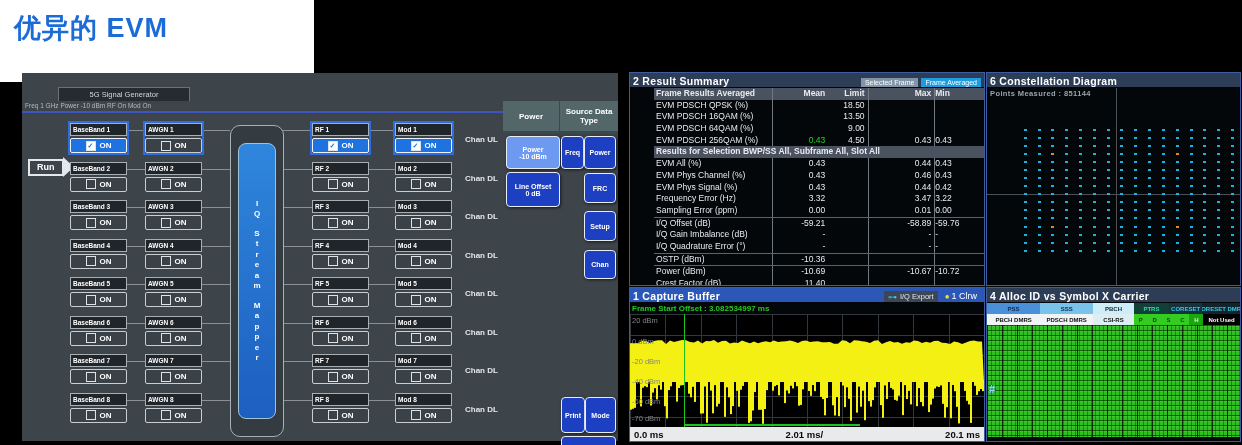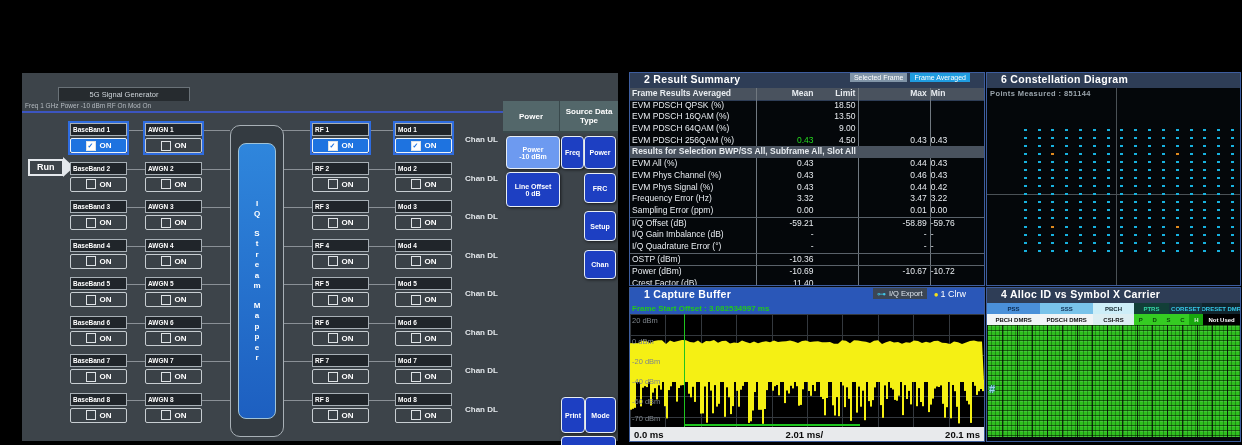--- a/index.html
+++ b/index.html
@@ -54,33 +54,33 @@
   #b-mode{left:82px;top:296px;width:29px;height:34px;}
   #b-preset{left:58px;top:335px;width:53px;height:31px;}
 
   
   .analyzer{position:absolute;left:629px;top:72px;width:612px;height:370px;background:#06080c;}
   .pane{position:absolute;border:1px solid #3d5d9e;box-sizing:border-box;background:#04070a;overflow:hidden;}
   #p-rs{left:0;top:0;width:356px;height:214px;}
   #p-const{left:357px;top:0;width:255px;height:214px;}
   #p-cap{left:0;top:215px;width:356px;height:155px;}
   #p-alloc{left:357px;top:215px;width:255px;height:155px;}
-  .tbar{height:28px;background:#2e3d56;display:flex;align-items:flex-start;padding:0 14px;gap:3px;}
+  .tbar{height:14px;background:#2e3d56;display:flex;align-items:flex-end;padding:0 3px;gap:3px;}
   .tbar .t{color:#fff;font-size:10.5px;font-weight:bold;letter-spacing:.3px;flex:1;white-space:nowrap;}
   #p-cap .tbar{background:#2a57b8;}
   .chip{font-size:7px;padding:1px 4px;color:#fff;white-space:nowrap;cursor:pointer;}
   .chip-sel{background:#8195a8;}
   .chip-avg{background:#1f9ce0;}
   .chip-iq{background:#3c4654;color:#dfe7ef;display:flex;align-items:center;gap:3px;font-size:7.5px;}
   .iq-ico{color:#3fc8e8;font-size:9px;line-height:8px;}
   .chip-clrw{background:transparent;font-size:9px;display:flex;align-items:center;gap:2px;}
   .clrw-dot{color:#f5e01a;font-size:8px;}
   
   #rs-table{position:absolute;top:15px;left:0;right:0;bottom:0;font-size:8.5px;color:#e8ecf0;}
-  .rrow{display:flex;height:11.7px;line-height:11.7px;white-space:nowrap;}
+  .rrow{display:flex;height:11.7px;line-height:11.7px;white-space:nowrap;margin-left:24px;}
   .rrow.head,.rrow.section{background:#49525e;font-weight:bold;}
   .c0{width:35%;padding-left:2px;border-right:1px solid #707880;overflow:hidden;}
   .c1{width:16%;text-align:right;padding-right:3px;}
   .c2{width:11%;text-align:right;padding-right:3px;border-right:1px solid #707880;}
   .c3{width:19%;text-align:right;padding-right:3px;border-right:1px solid #707880;}
   .c4{flex:1;text-align:left;padding-right:3px;}
   .divider{border-bottom:1px solid #5a626a;}
   .green{color:#25d81e;}
   
   #const-body{position:absolute;left:0;right:0;top:15px;bottom:0;background:#04070a;}
@@ -108,20 +108,23 @@
     background-image:repeating-linear-gradient(90deg,rgba(0,0,0,.75) 0 1px,transparent 1px 15px),
                      repeating-linear-gradient(90deg,rgba(0,0,0,.3) 0 1px,transparent 1px 4px),
                      repeating-linear-gradient(180deg,rgba(0,0,0,.5) 0 1px,rgba(255,255,255,.1) 1px 2px,transparent 2px 5px);}
   .ssb{position:absolute;left:2px;top:52%;color:#9ad0f0;font-size:11px;font-weight:bold;text-shadow:0 0 2px #2a6cd0;}
 </style>
 </head>
 <body>
 
 <div class="page">
 
+  <div class="white-box">
+    <div class="headline">优异的 EVM</div>
+  </div>
 
   <div class="gen-window">
     <div class="gen-tab">5G Signal Generator</div>
     <div class="gen-status">Freq 1 GHz Power -10 dBm RF On Mod On</div>
     <div class="gen-sep"></div>
 
     <div class="run">
       <span class="run-box">Run</span>
       <span class="run-head"></span>
     </div>

